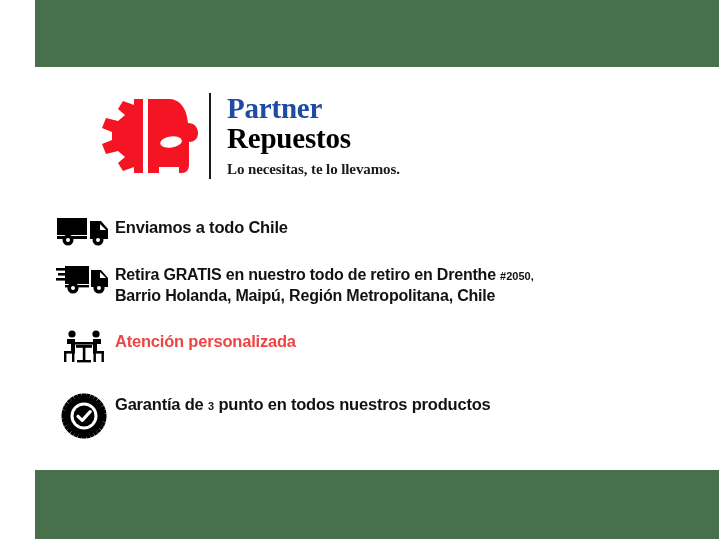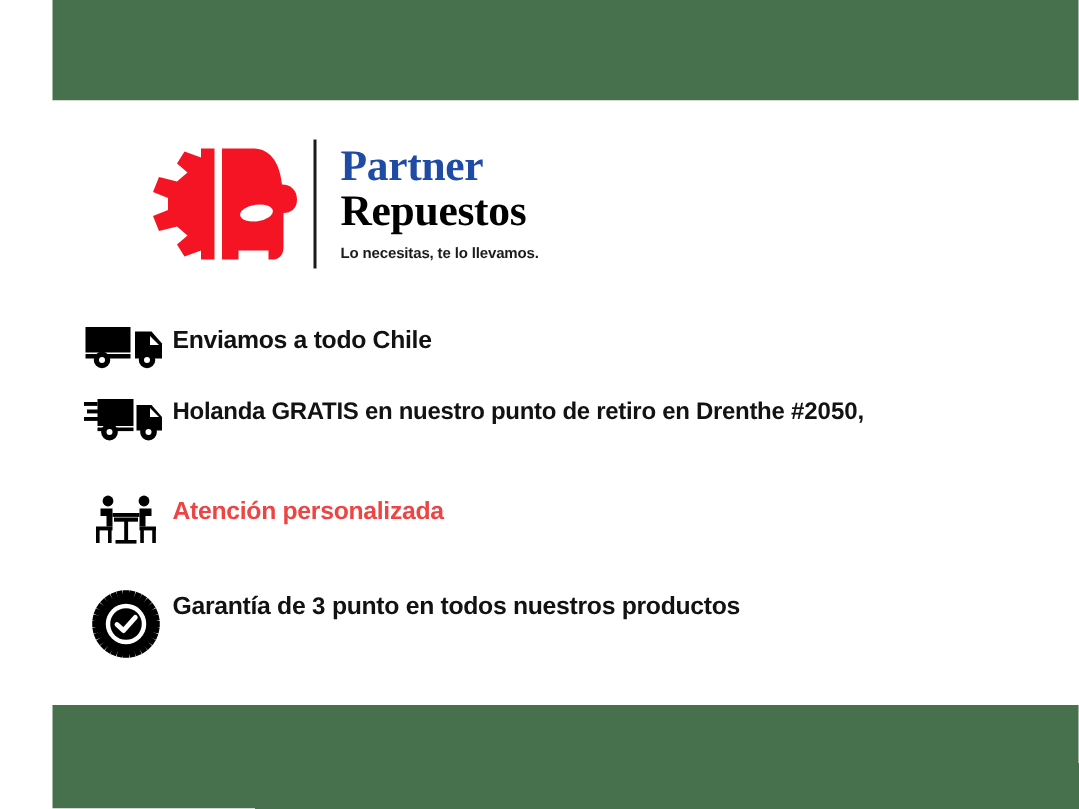--- a/index.html
+++ b/index.html
@@ -70,23 +70,23 @@
     font-family: "Liberation Serif", serif;
     font-weight: bold;
     font-size: 29px;
     line-height: 1.02;
     letter-spacing: -0.2px;
     color: #1f4ba5;
     white-space: nowrap;
   }
   .brand-tagline {
     margin-top: 7px;
-    font-family: Liberation Sans, sans-serif;
+    font-family: Liberation Serif, serif;
     font-weight: bold;
-    font-size: 10px;
+    font-size: 15px;
     letter-spacing: -0.1px;
     color: #1b1b1b;
     white-space: nowrap;
   }
 
   
   .features {
     position: absolute;
     left: 0;
     top: 135px;
@@ -116,21 +116,21 @@
     font-family: "Liberation Sans", sans-serif;
     font-weight: bold;
     color: #121212;
     font-size: 16.5px;
     line-height: 1.33;
     letter-spacing: -0.2px;
     padding-top: 2px;
   }
   .feature-row.r2 .feature-text { font-size: 16px; }
   .small-num {
-    font-size: 16px;
+    font-size: 11px;
     letter-spacing: 0;
   }
 </style>
 </head>
 <body>
 
 <div class="banner">
 
   <div class="band band-top" style="background: rgb(71, 112, 76);"></div>
   <div class="band band-bottom" style="background: rgb(71, 112, 76);"></div>
@@ -189,21 +189,22 @@
             <rect x="9" y="23" width="24" height="2.4" fill="#000"></rect>
             <path d="M35 8 L45 8 L52 16 L52 25 L35 25 Z" fill="#000"></path>
             <path d="M44 10 L44 16 L50 16 Z" fill="#fff"></path>
             <circle cx="17" cy="26" r="5.6" fill="#000"></circle>
             <circle cx="17" cy="26" r="2" fill="#fff"></circle>
             <circle cx="43" cy="26" r="5.6" fill="#000"></circle>
             <circle cx="43" cy="26" r="2" fill="#fff"></circle>
           </svg>
         </div>
         <div class="feature-text" style="color: rgb(18, 18, 18);">
-          <span>Holanda GRATIS en nuestro punto de retiro en Drenthe </span><span class="small-num">#2050,</span><br>
+          <span>Retira GRATIS en nuestro todo de retiro en Drenthe </span><span class="small-num">#2050,</span><br>
+          <span>Barrio Holanda, Maipú, Región Metropolitana, Chile</span>
         </div>
       </div>
 
       <div class="feature-row r3">
         <div class="feature-icon">
           <svg width="50" height="36" viewBox="0 0 50 36">
 
             <circle cx="13" cy="5" r="3.6" fill="#000"></circle>
             <path d="M8 10 L16 10 L16 22 L12 22 L12 15 L8 15 Z" fill="#000"></path>
             <rect x="5" y="22" width="11" height="2.6" fill="#000"></rect>

